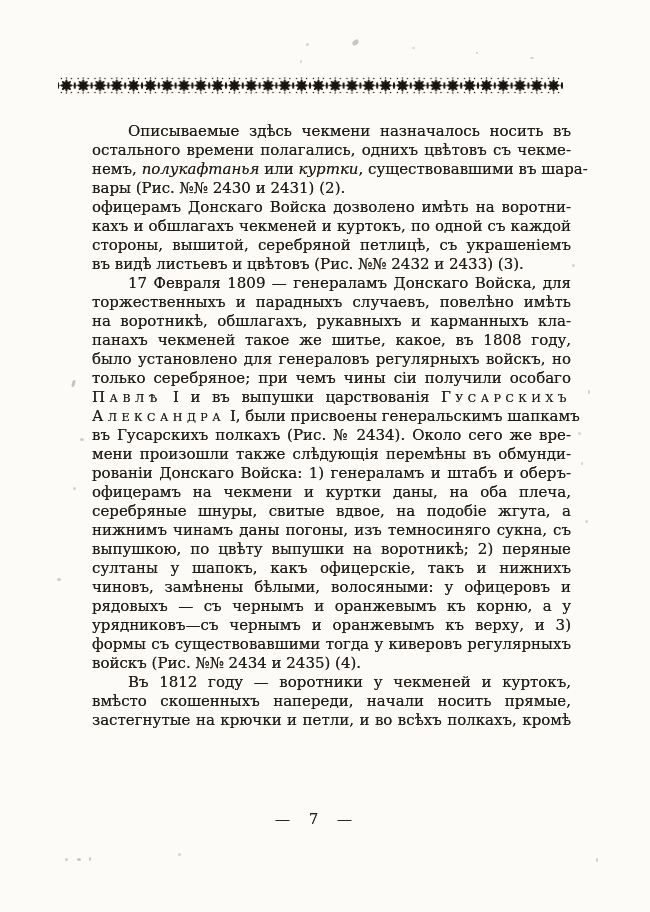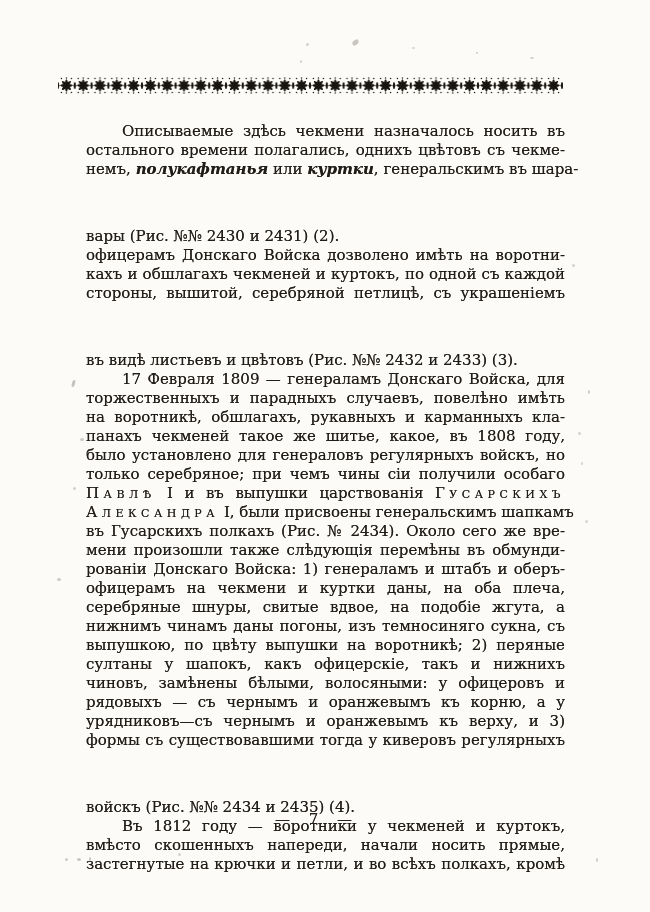--- a/index.html
+++ b/index.html
@@ -13,39 +13,39 @@
   .page { position: absolute; inset: 0; }
 
   .ornament-band {
     position: absolute;
     left: 58px; top: 77px;
     width: 505px; height: 17px;
   }
 
   .text-block {
     position: absolute;
-    left: 86px; top: 122px;
+    left: 92px; top: 122px;
     width: 479px;
     font-size: 15px;
     line-height: 19px;
     color: #201c18;
     text-shadow: 0 0 0.4px rgba(32,26,20,0.75);
   }
   .paragraph { margin: 0; }
   .line {
     display: block;
     height: 19px;
     text-align: justify;
     text-align-last: justify;
     white-space: nowrap;
   }
   .line.firstline { text-indent: 36px; }
-  .line.lastline { text-align-last: left; margin-top: 48px; }
+  .line.lastline { text-align-last: left; }
   .run-normal { font-style: normal; }
-  .run-italic { font-style: italic; font-weight: bold; }
+  .run-italic { font-style: italic; }
   .run-smallcaps {
     font-variant: small-caps;
     letter-spacing: 0.30em;
   }
 
   .page-number {
     position: absolute;
     left: 86px; top: 810px;
     width: 479px;
     text-align: center;
@@ -91,21 +91,21 @@
         </pattern>
       </defs>
       <rect width="505" height="17" fill="url(#orn)"></rect>
     </svg>
   </div>
 
   <main class="text-block">
       <div class="paragraph">
         <div class="line firstline"><span class="run-normal">Описываемые здѣсь чекмени назначалось носить въ</span></div>
         <div class="line"><span class="run-normal">остального времени полагались, однихъ цвѣтовъ съ чекме-</span></div>
-        <div class="line"><span class="run-normal">немъ, </span><span class="run-italic">полукафтанья</span><span class="run-normal"> или </span><span class="run-italic">куртки</span><span class="run-normal">, генеральскимъ въ шара-</span></div>
+        <div class="line"><span class="run-normal">немъ, </span><span class="run-italic">полукафтанья</span><span class="run-normal"> или </span><span class="run-italic">куртки</span><span class="run-normal">, существовавшими въ шара-</span></div>
         <div class="line lastline"><span class="run-normal">вары (Рис. №№ 2430 и 2431) (2).</span></div>
       </div>
       <div class="paragraph">
         <div class="line"><span class="run-normal">офицерамъ Донскаго Войска дозволено имѣть на воротни-</span></div>
         <div class="line"><span class="run-normal">кахъ и обшлагахъ чекменей и куртокъ, по одной съ каждой</span></div>
         <div class="line"><span class="run-normal">стороны, вышитой, серебряной петлицѣ, съ украшеніемъ</span></div>
         <div class="line lastline"><span class="run-normal">въ видѣ листьевъ и цвѣтовъ (Рис. №№ 2432 и 2433) (3).</span></div>
       </div>
       <div class="paragraph">
         <div class="line firstline"><span class="run-normal">17 Февраля 1809 — генераламъ Донскаго Войска, для</span></div>

